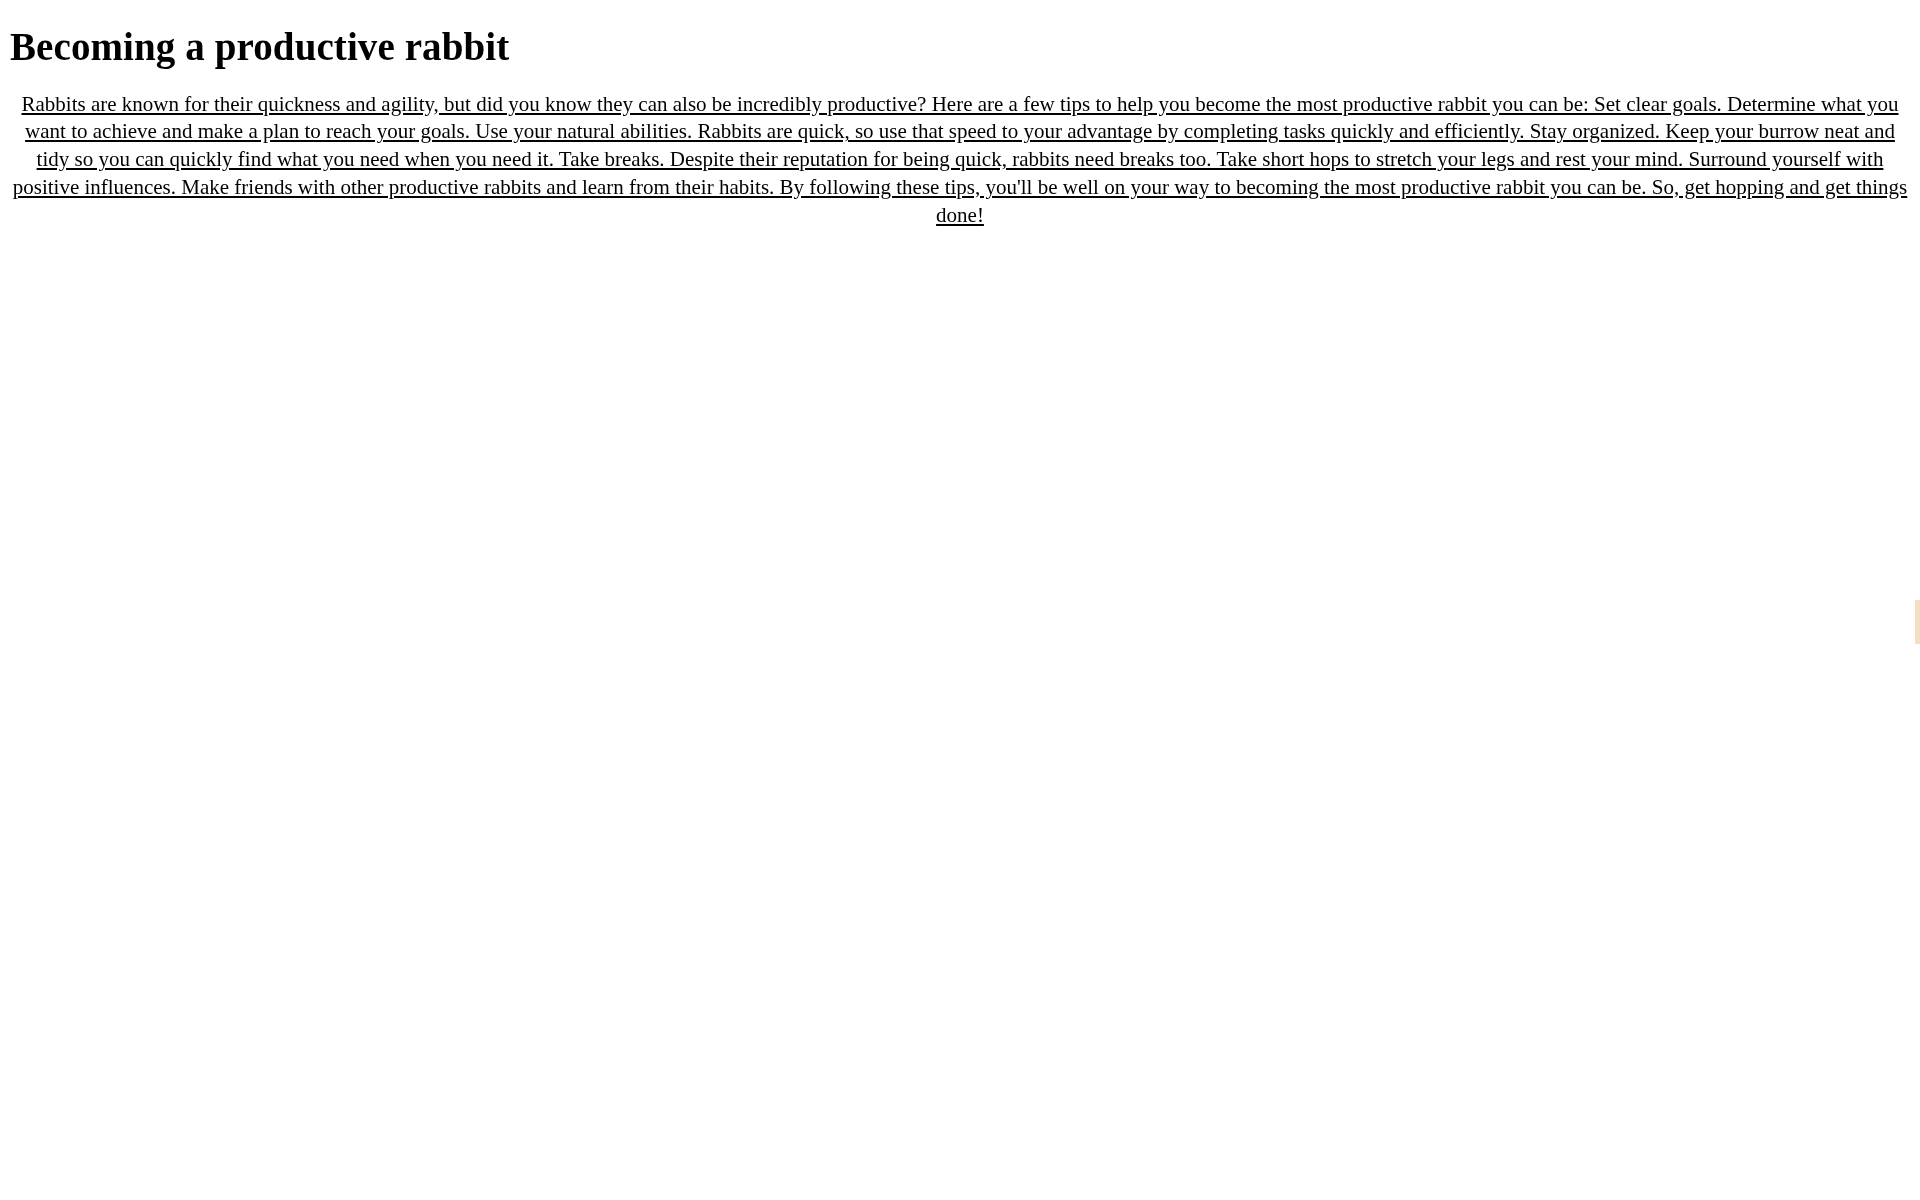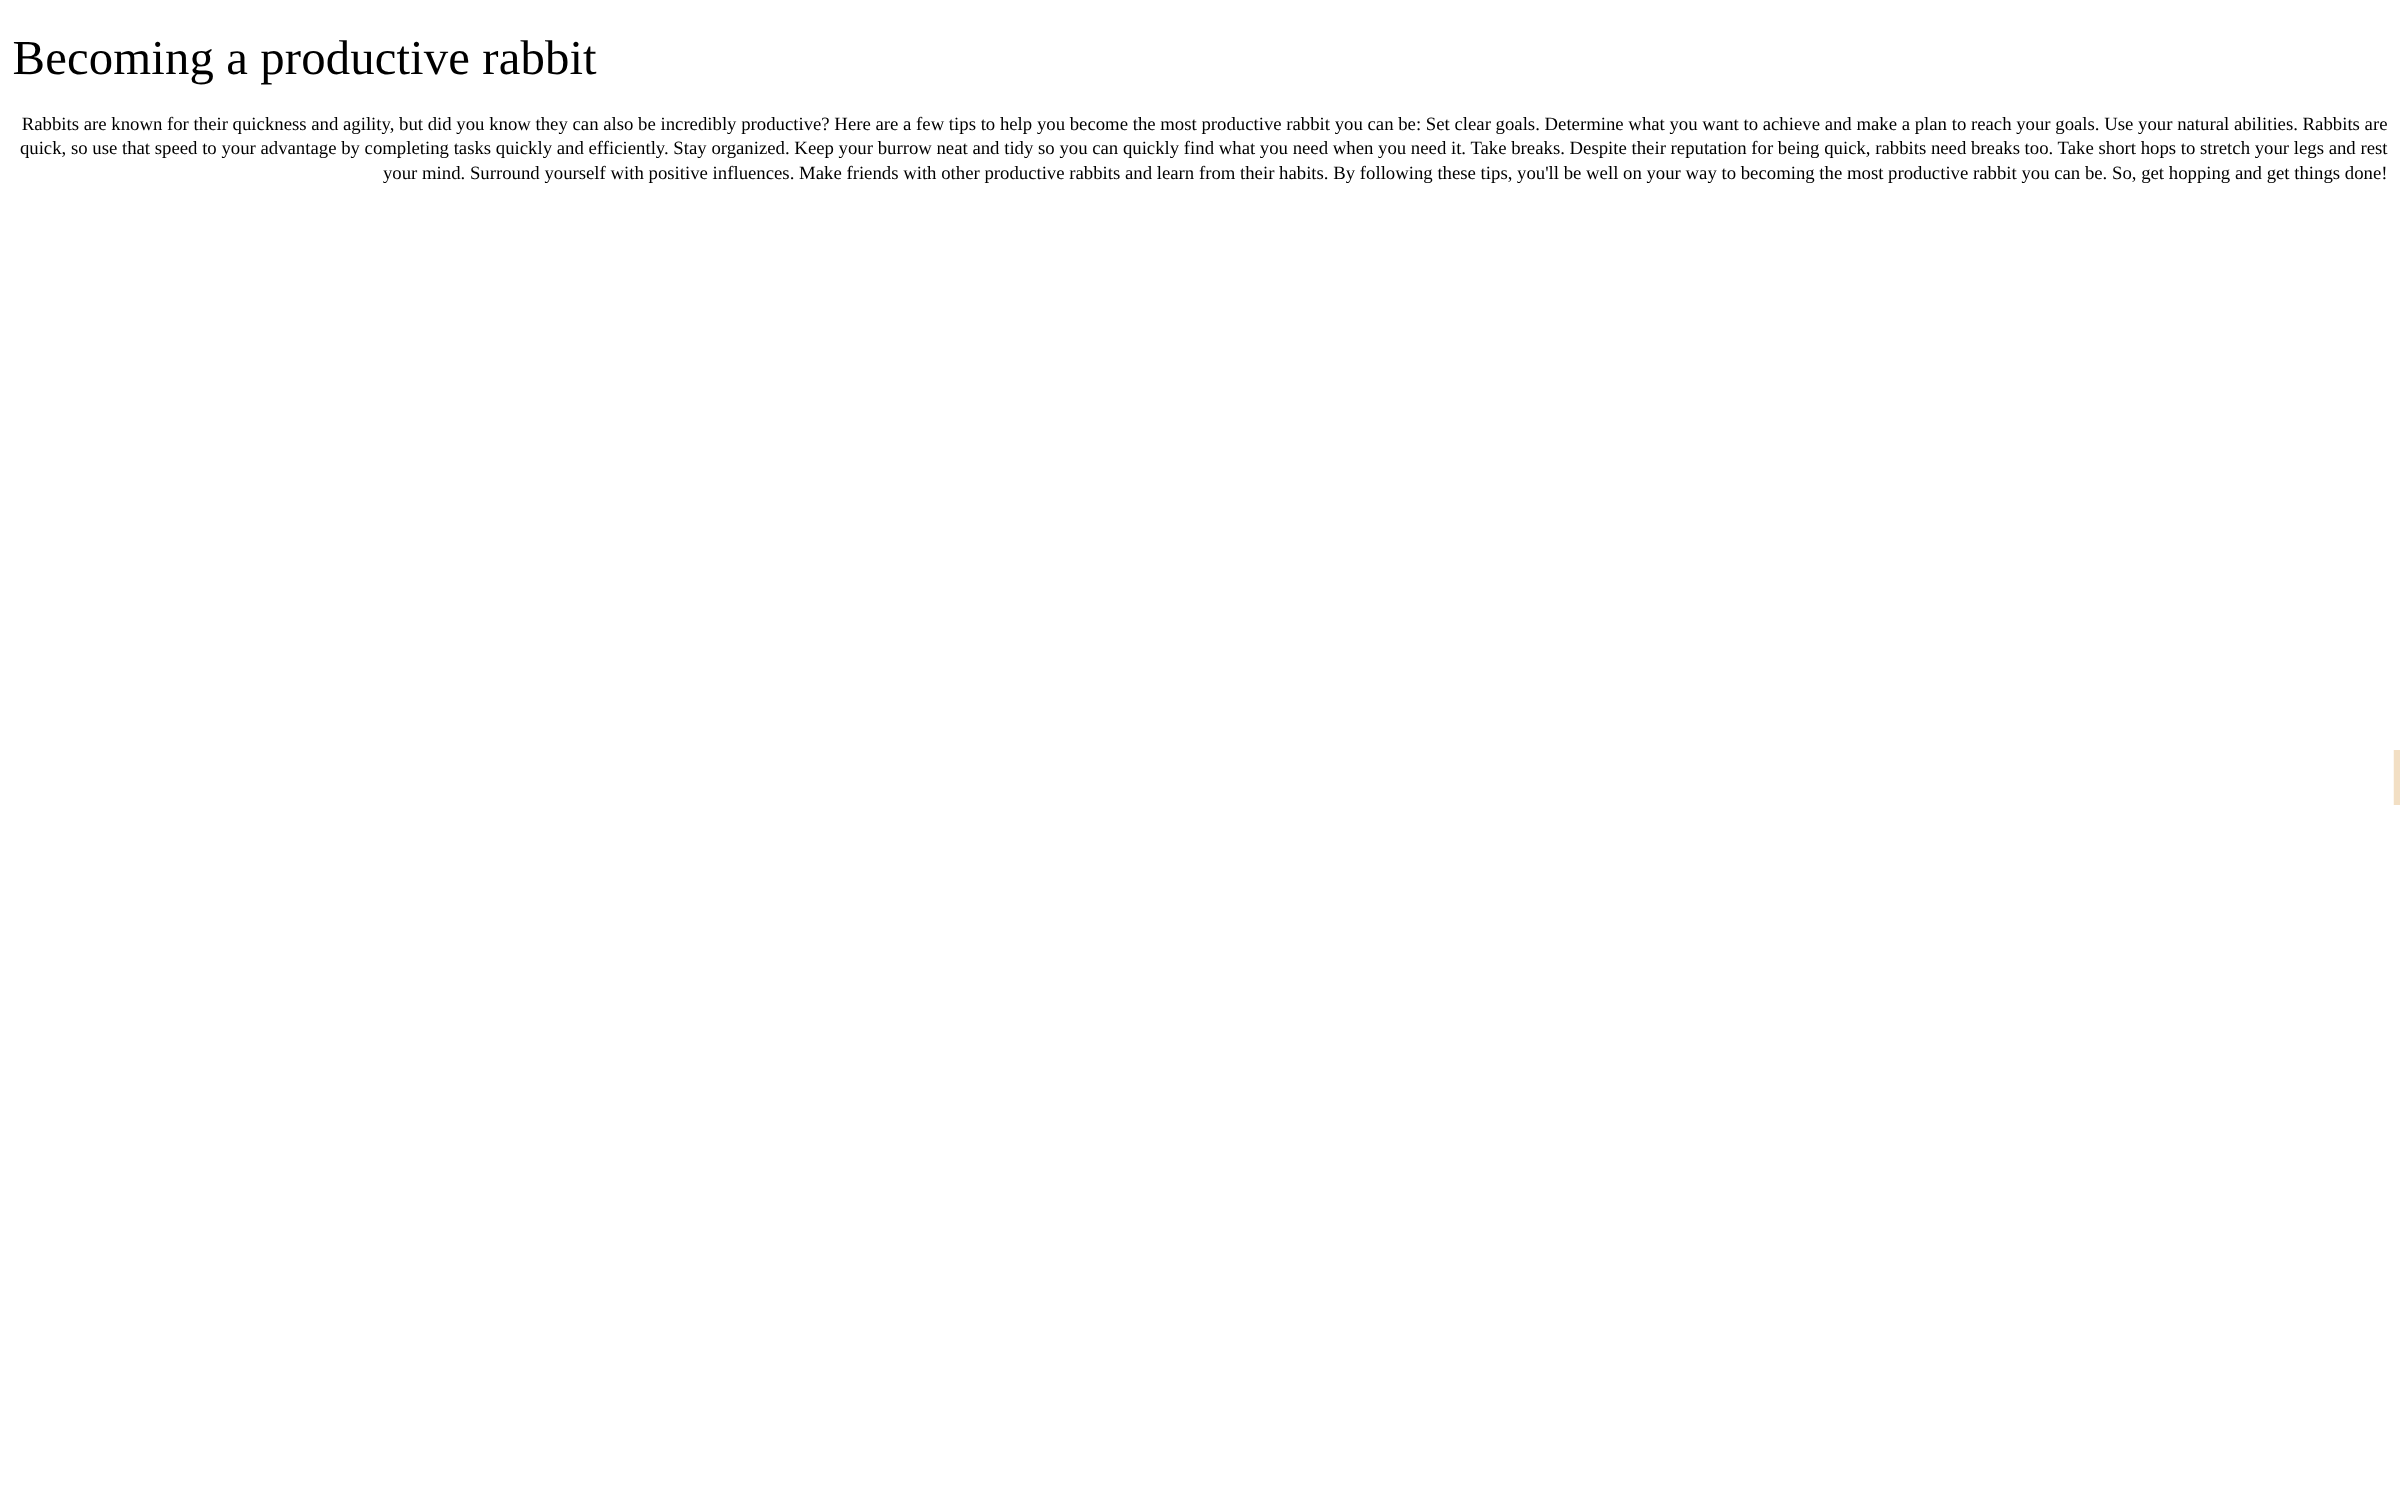--- a/index.html
+++ b/index.html
@@ -17,32 +17,33 @@
   .page {
     position: relative;
     width: 1920px;
     height: 1200px;
     box-sizing: border-box;
     padding: 0 10px;
   }
   .doc-title {
     font-family: "Liberation Serif", "DejaVu Serif", serif;
     font-size: 39px;
-    font-weight: normal;
+    font-weight: bold;
     line-height: 1.12;
     margin: 25px 0 22px 0;
     letter-spacing: 0.1px;
   }
   .doc-paragraph {
     font-family: "Liberation Serif", "DejaVu Serif", serif;
-    font-size: 15px;
+    font-size: 21px;
     line-height: 1.32;
     margin: 0;
-    text-align: right;
+    text-align: center;
     max-width: 1900px;
+    text-decoration: underline;
   }
   
   .edge-marker {
     position: absolute;
     right: 0px;
     top: 575px;
     width: 5px;
     height: 44px;
     background: #f2dfc4;
   }

